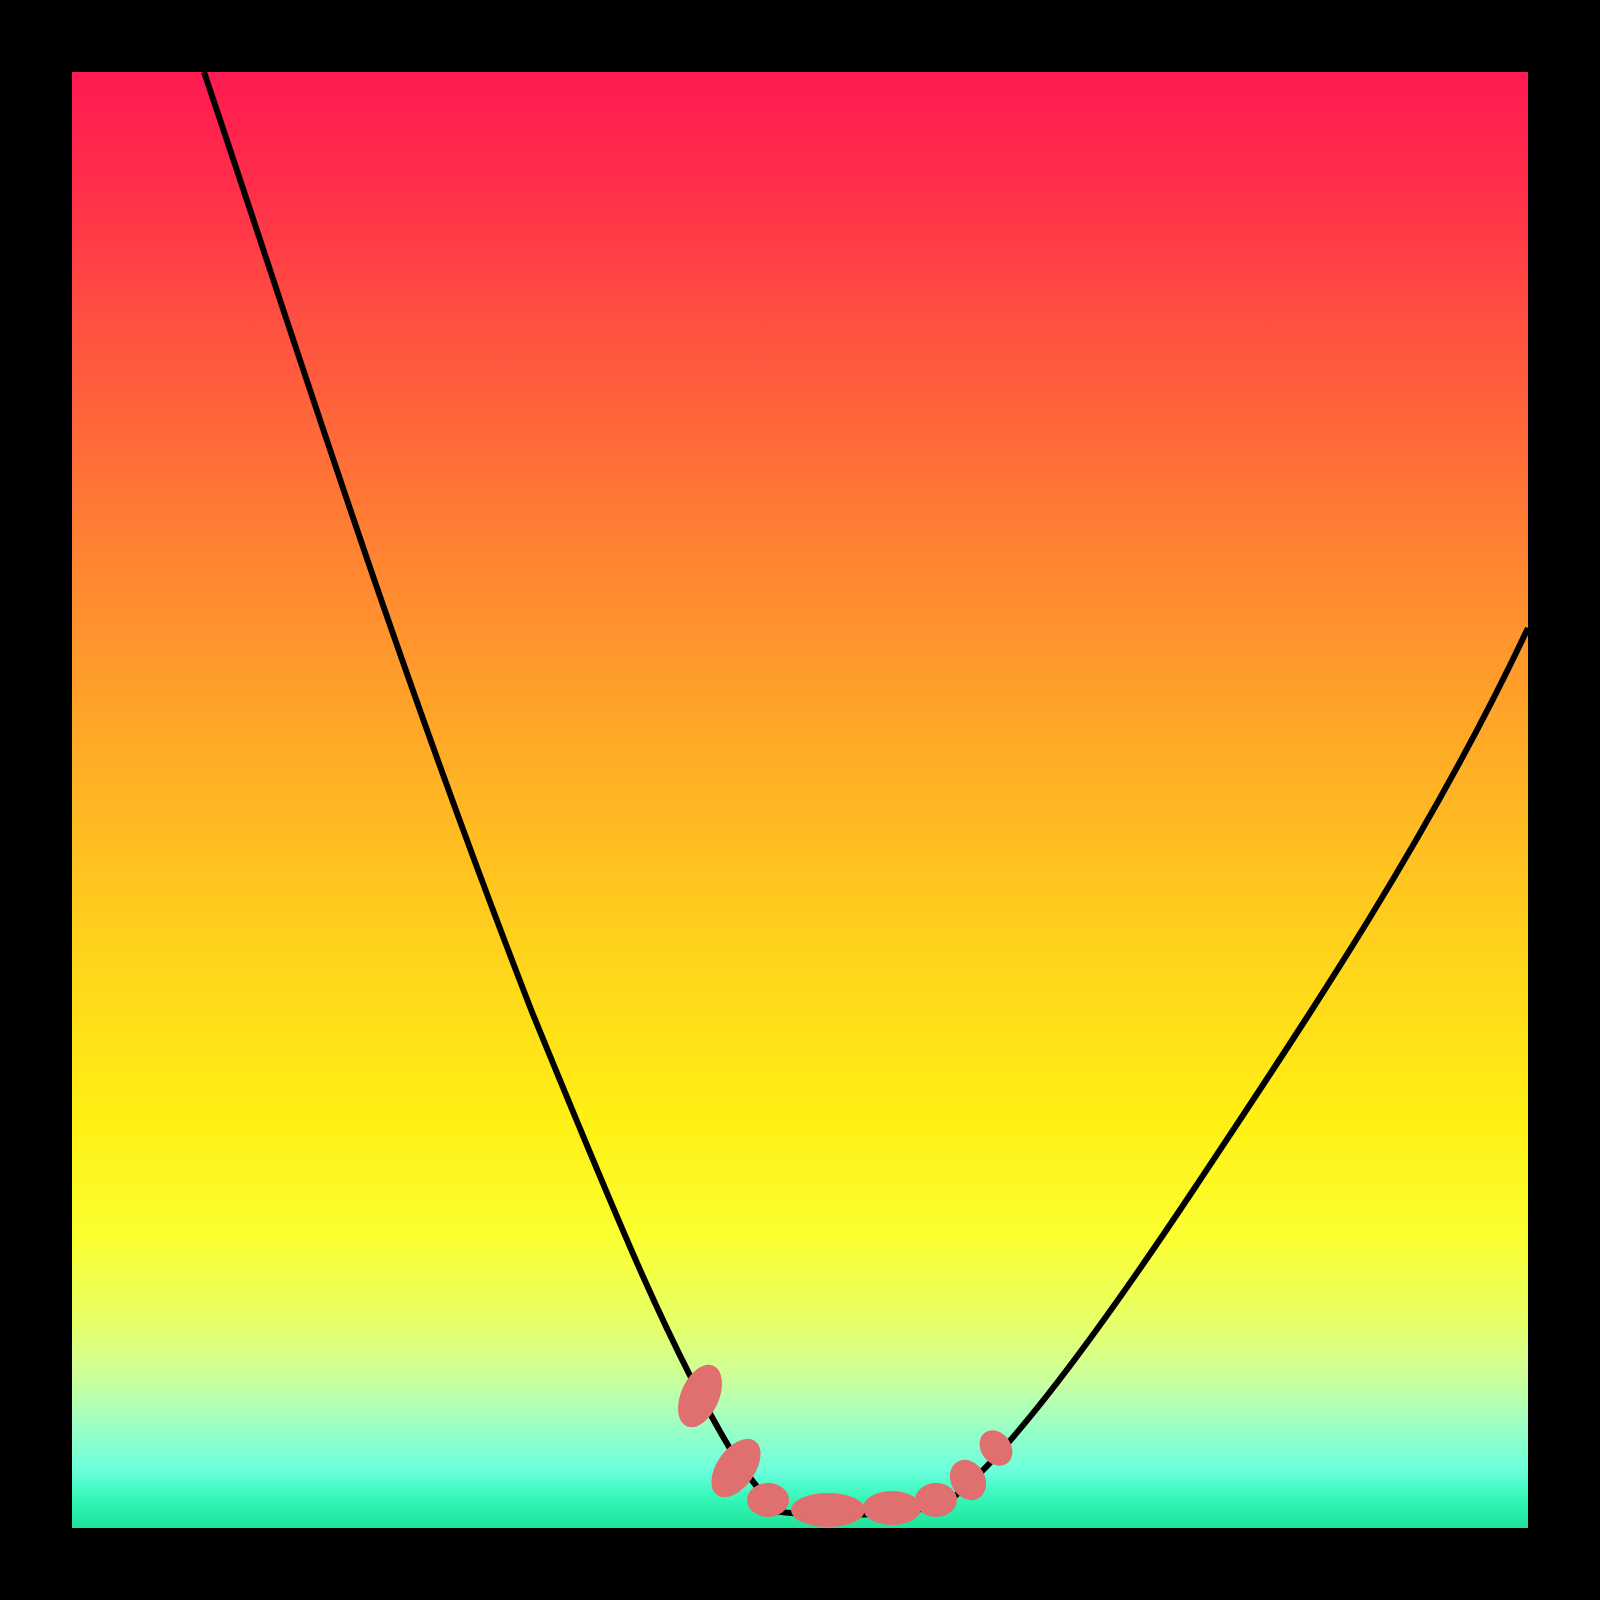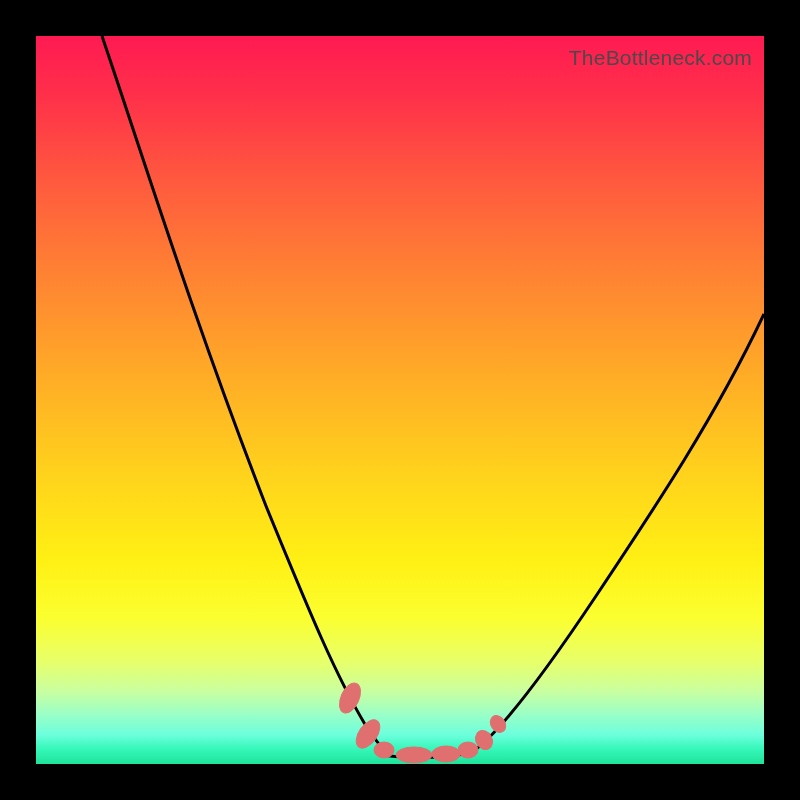--- a/index.html
+++ b/index.html
@@ -58,21 +58,20 @@
     width: 728px;
     height: 728px;
   }
 </style>
 </head>
 <body>
 
 <div class="frame">
   <div class="plot">
 
-    <div class="watermark">TheBottleneck.com</div>
 
     <svg class="curves" viewBox="0 0 728 728" preserveAspectRatio="none">
 
       <path d="M 66 0
                C 110 130, 160 290, 230 470
                C 275 580, 300 640, 330 690
                C 338 702, 344 710, 350 716" fill="none" stroke="#000" stroke-width="3"></path>
 
       <path d="M 436 716
                C 460 700, 500 650, 560 560

